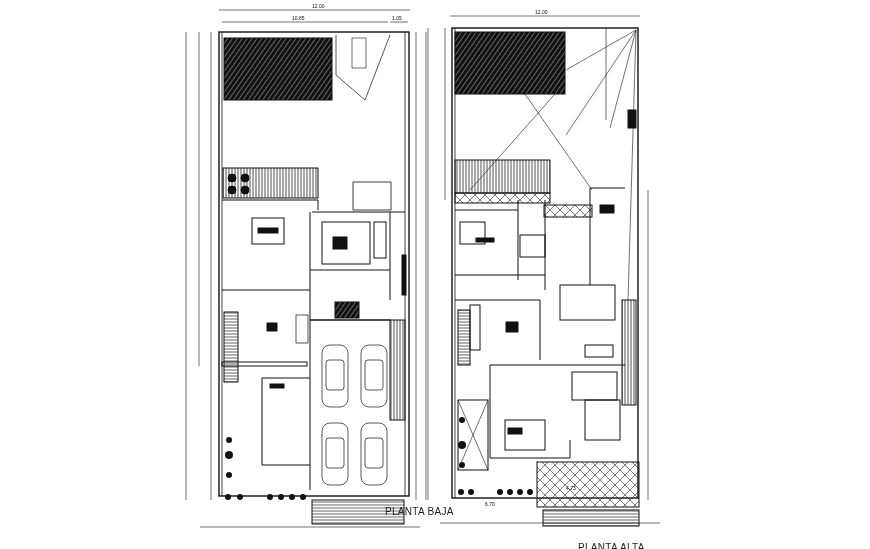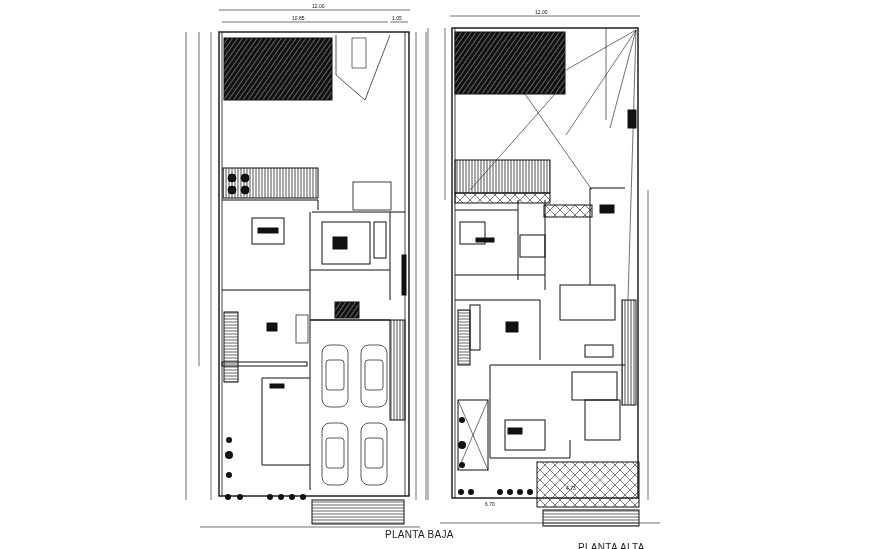--- a/index.html
+++ b/index.html
@@ -183,14 +183,14 @@
   </g>
 
   <text class="dim" x="312" y="8">12.00</text>
   <text class="dim" x="292" y="20">10.85</text>
   <text class="dim" x="392" y="20">1.05</text>
   <text class="dim" x="535" y="14">12.00</text>
   <text class="dim" x="566" y="490">4.73</text>
   <text class="dim" x="485" y="506">6.70</text>
 </svg>
 
-<div class="title" style="left:337px;top:529px;padding-left:48px;">PLANTA BAJA</div>
+<div class="title" style="left:337px;top:506px;padding-left:48px;">PLANTA BAJA</div>
 <div class="title" style="left:578px;top:542px;">PLANTA ALTA</div>
 
 </body></html>

